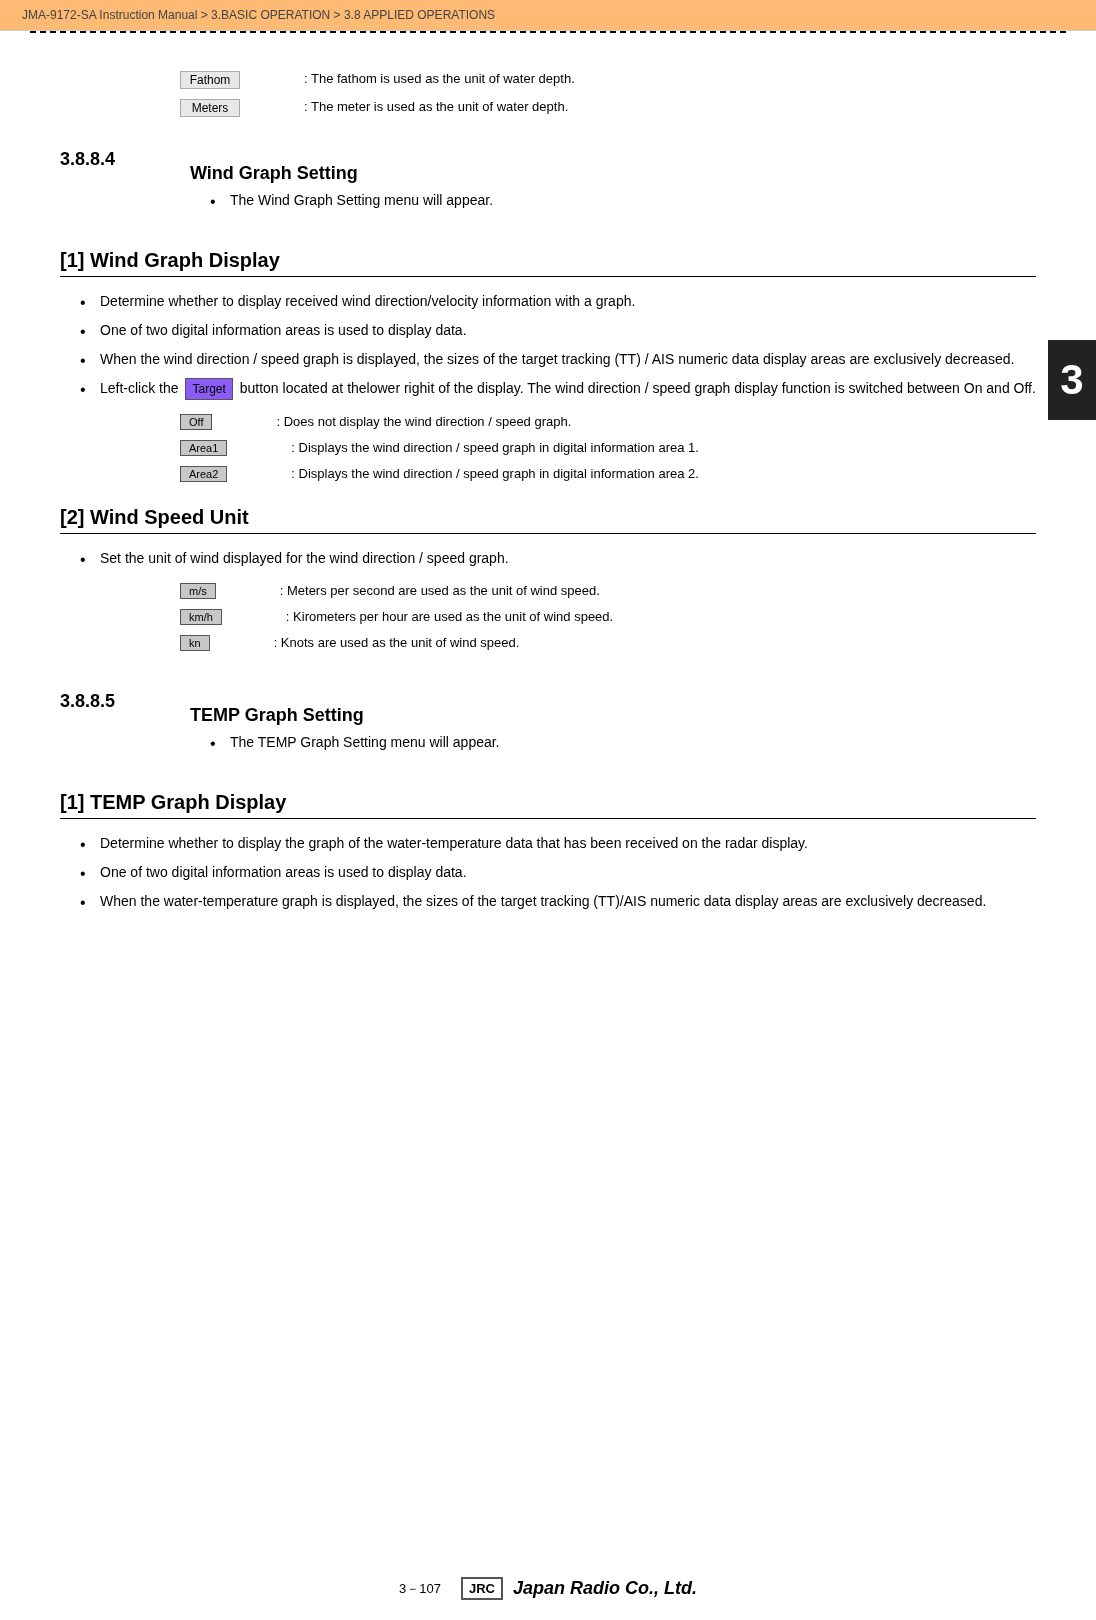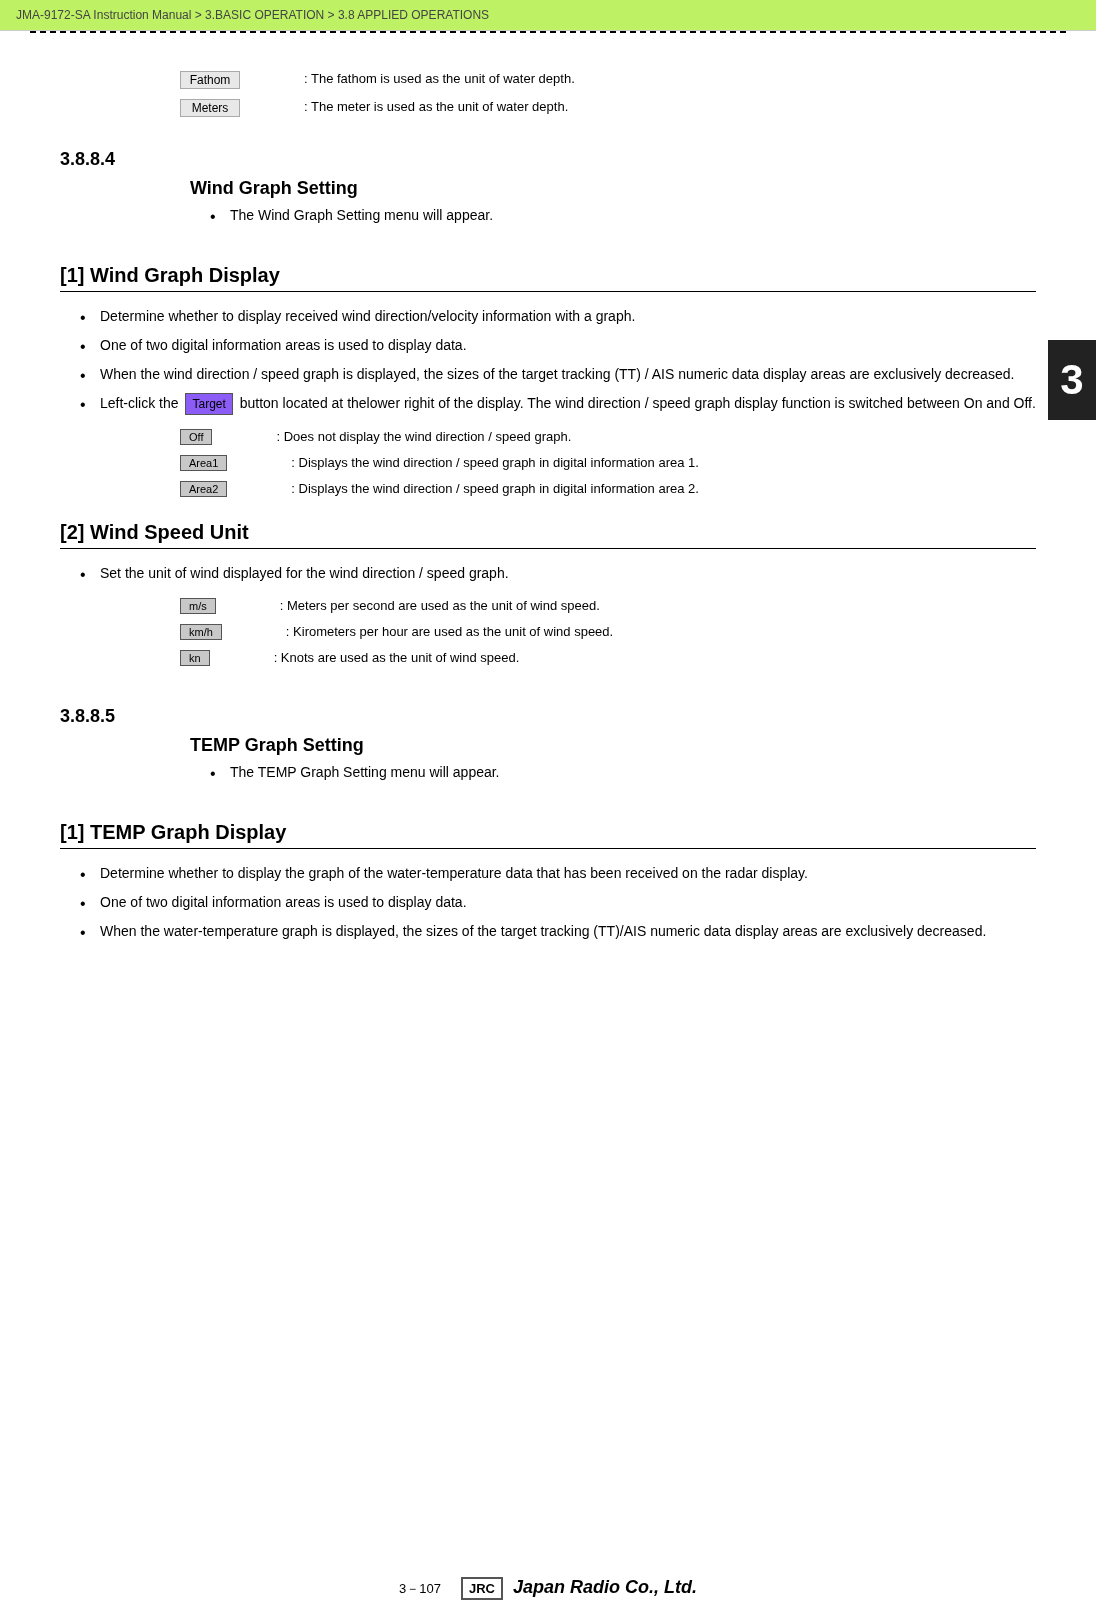--- a/index.html
+++ b/index.html
@@ -10,23 +10,23 @@
       color: #000;
       width: 1096px;
       min-height: 1620px;
       position: relative;
     }
 
     
     .header {
       font-size: 12px;
       color: #444;
-      padding: 8px 16px;
+      padding: 8px 22px;
       border-bottom: 1px solid #ccc;
-      background: #bef264;
+      background: #fdba74;
     }
 
     
     .dashed-line {
       border: none;
       border-top: 2px dashed #000;
       margin: 0 30px;
     }
 
     
@@ -90,21 +90,21 @@
 
     .button-row .desc {
       margin-left: 10px;
       font-size: 13px;
     }
 
     
     .section-heading {
       font-size: 18px;
       font-weight: bold;
-      margin-top: 33px;
+      margin-top: 18px;
       margin-bottom: 6px;
     }
 
     
     .subsection-title {
       font-size: 20px;
       font-weight: bold;
       border-bottom: 1.5px solid #000;
       padding-bottom: 4px;
       margin-top: 24px;
@@ -141,21 +141,21 @@
       right: 0;
       display: flex;
       align-items: center;
       justify-content: center;
       font-size: 13px;
       gap: 20px;
     }
 
     .footer-logo {
       display: flex;
-      align-items: flex-start;
+      align-items: center;
       gap: 10px;
       font-size: 18px;
       font-style: italic;
       font-weight: bold;
     }
 
     .jrc-box {
       border: 2px solid #555;
       padding: 2px 6px;
       font-style: normal;

